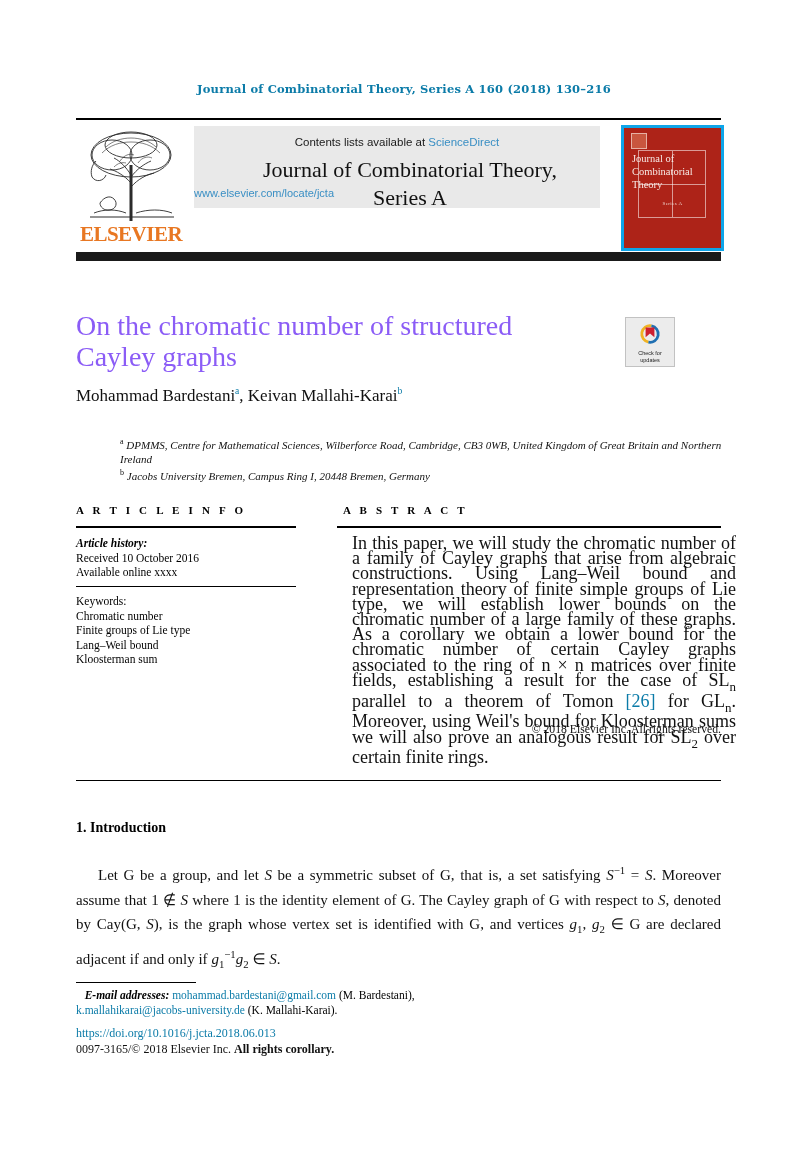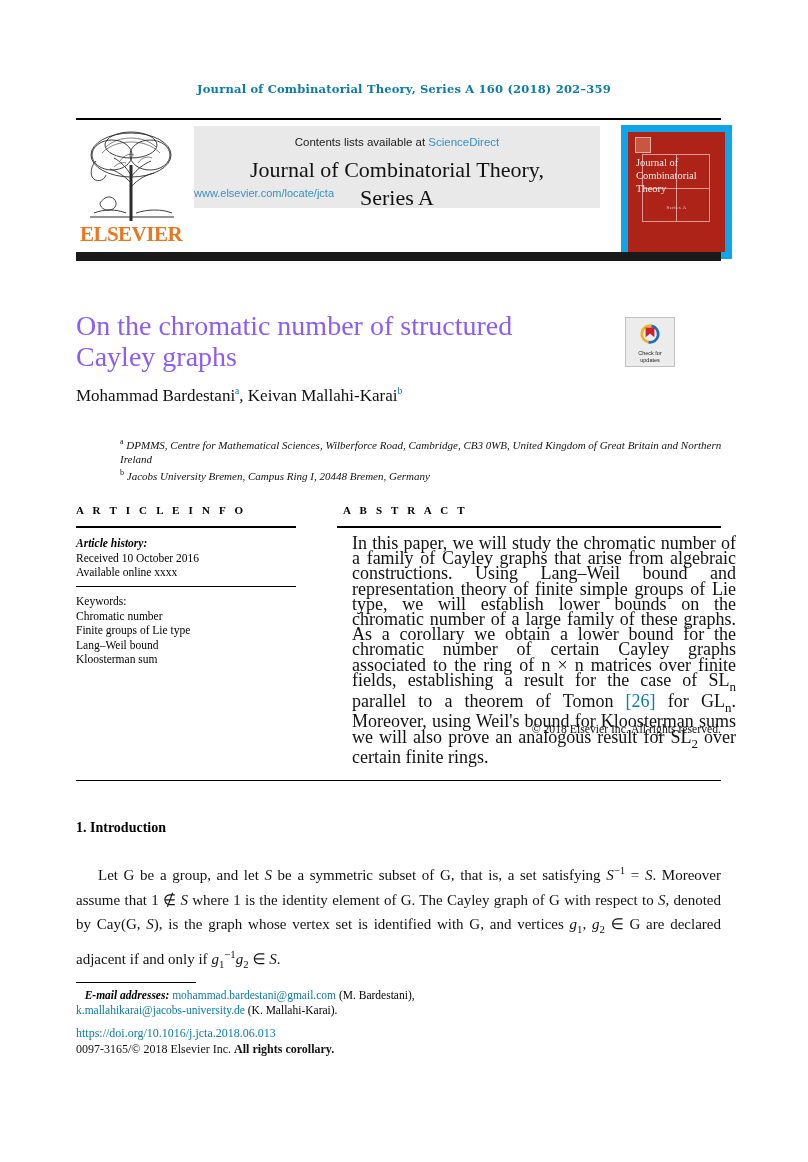--- a/index.html
+++ b/index.html
@@ -98,36 +98,37 @@
   }
   .journal-title {
     position: absolute;
     left: 0; top: 30px;
     width: 406px;
     text-align: center;
     font-family: "Liberation Serif", serif;
     font-size: 22px;
     line-height: 28px;
     color: #111;
+    padding-left: 13px;
   }
   .journal-url {
     position: absolute;
     left: 0; bottom: 9px;
     width: 406px;
     font-family: "Liberation Sans", sans-serif;
     font-size: 11px;
     color: #3a8fc4;
   }
 
   .cover-thumb {
     position: absolute;
     left: 545px; top: 7px;
     width: 97px;
     height: 120px;
-    border: 7px solid #0ea5e9;
+    border: 3px solid #0ea5e9;
     background: #b02418;
     overflow: hidden;
   }
   .cover-inner {
     position: absolute;
     left: 0; top: 0; right: 0; bottom: 0;
     background: #ad2318;
   }
   .cover-mark {
     position: absolute;
@@ -386,21 +387,21 @@
     font-size: 12px;
     color: #111;
   }
   .issn-line .rights { font-weight: bold; }
 </style>
 </head>
 <body>
 
 <div class="page">
 
-  <div class="running-head">Journal of Combinatorial Theory, Series A 160 (2018) 202–359</div>
+  <div class="running-head">Journal of Combinatorial Theory, Series A 160 (2018) 130–216</div>
 
   <div class="masthead-rule"></div>
   <div class="masthead">
 
     <div class="elsevier-logo">
       <svg width="110" height="100" viewBox="0 0 110 100" aria-hidden="true">
         <g stroke="#2b2b2b" stroke-width="0.9" fill="none">
           <path d="M55 96 L55 40" stroke-width="3"></path>
           <path d="M55 58 C48 50 40 46 34 44 M55 62 C62 54 70 50 78 48"></path>
           <path d="M55 50 C50 42 44 36 38 33 M55 52 C61 44 68 39 75 36"></path>

